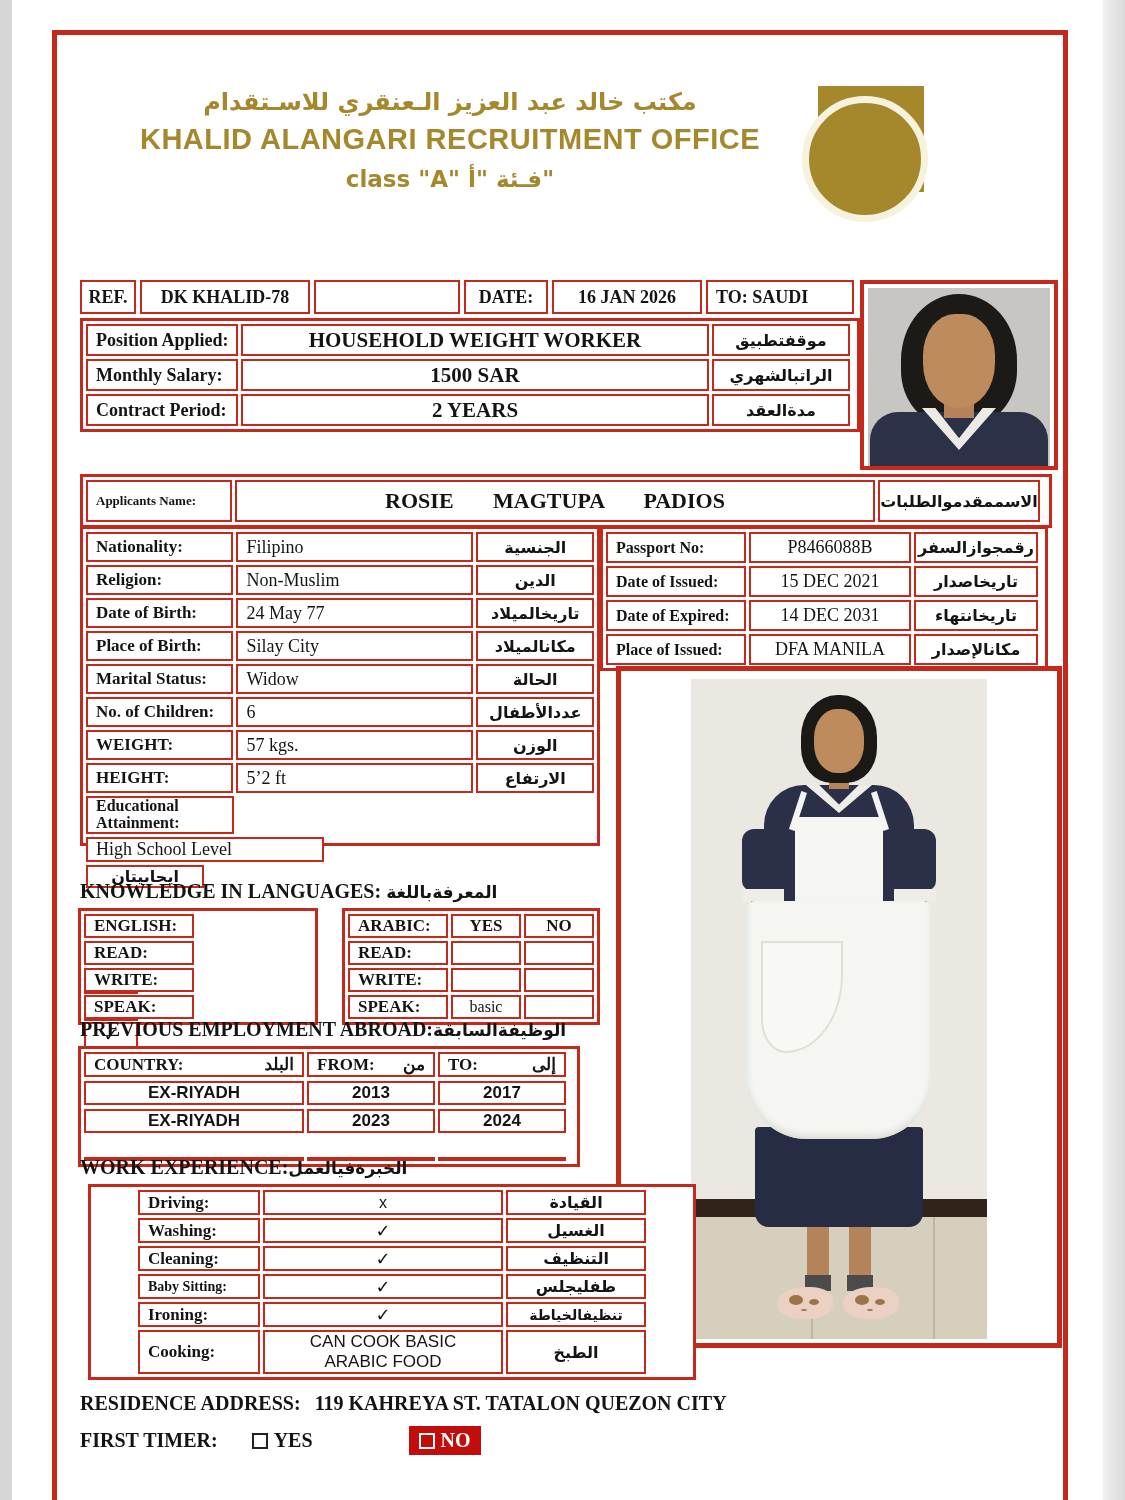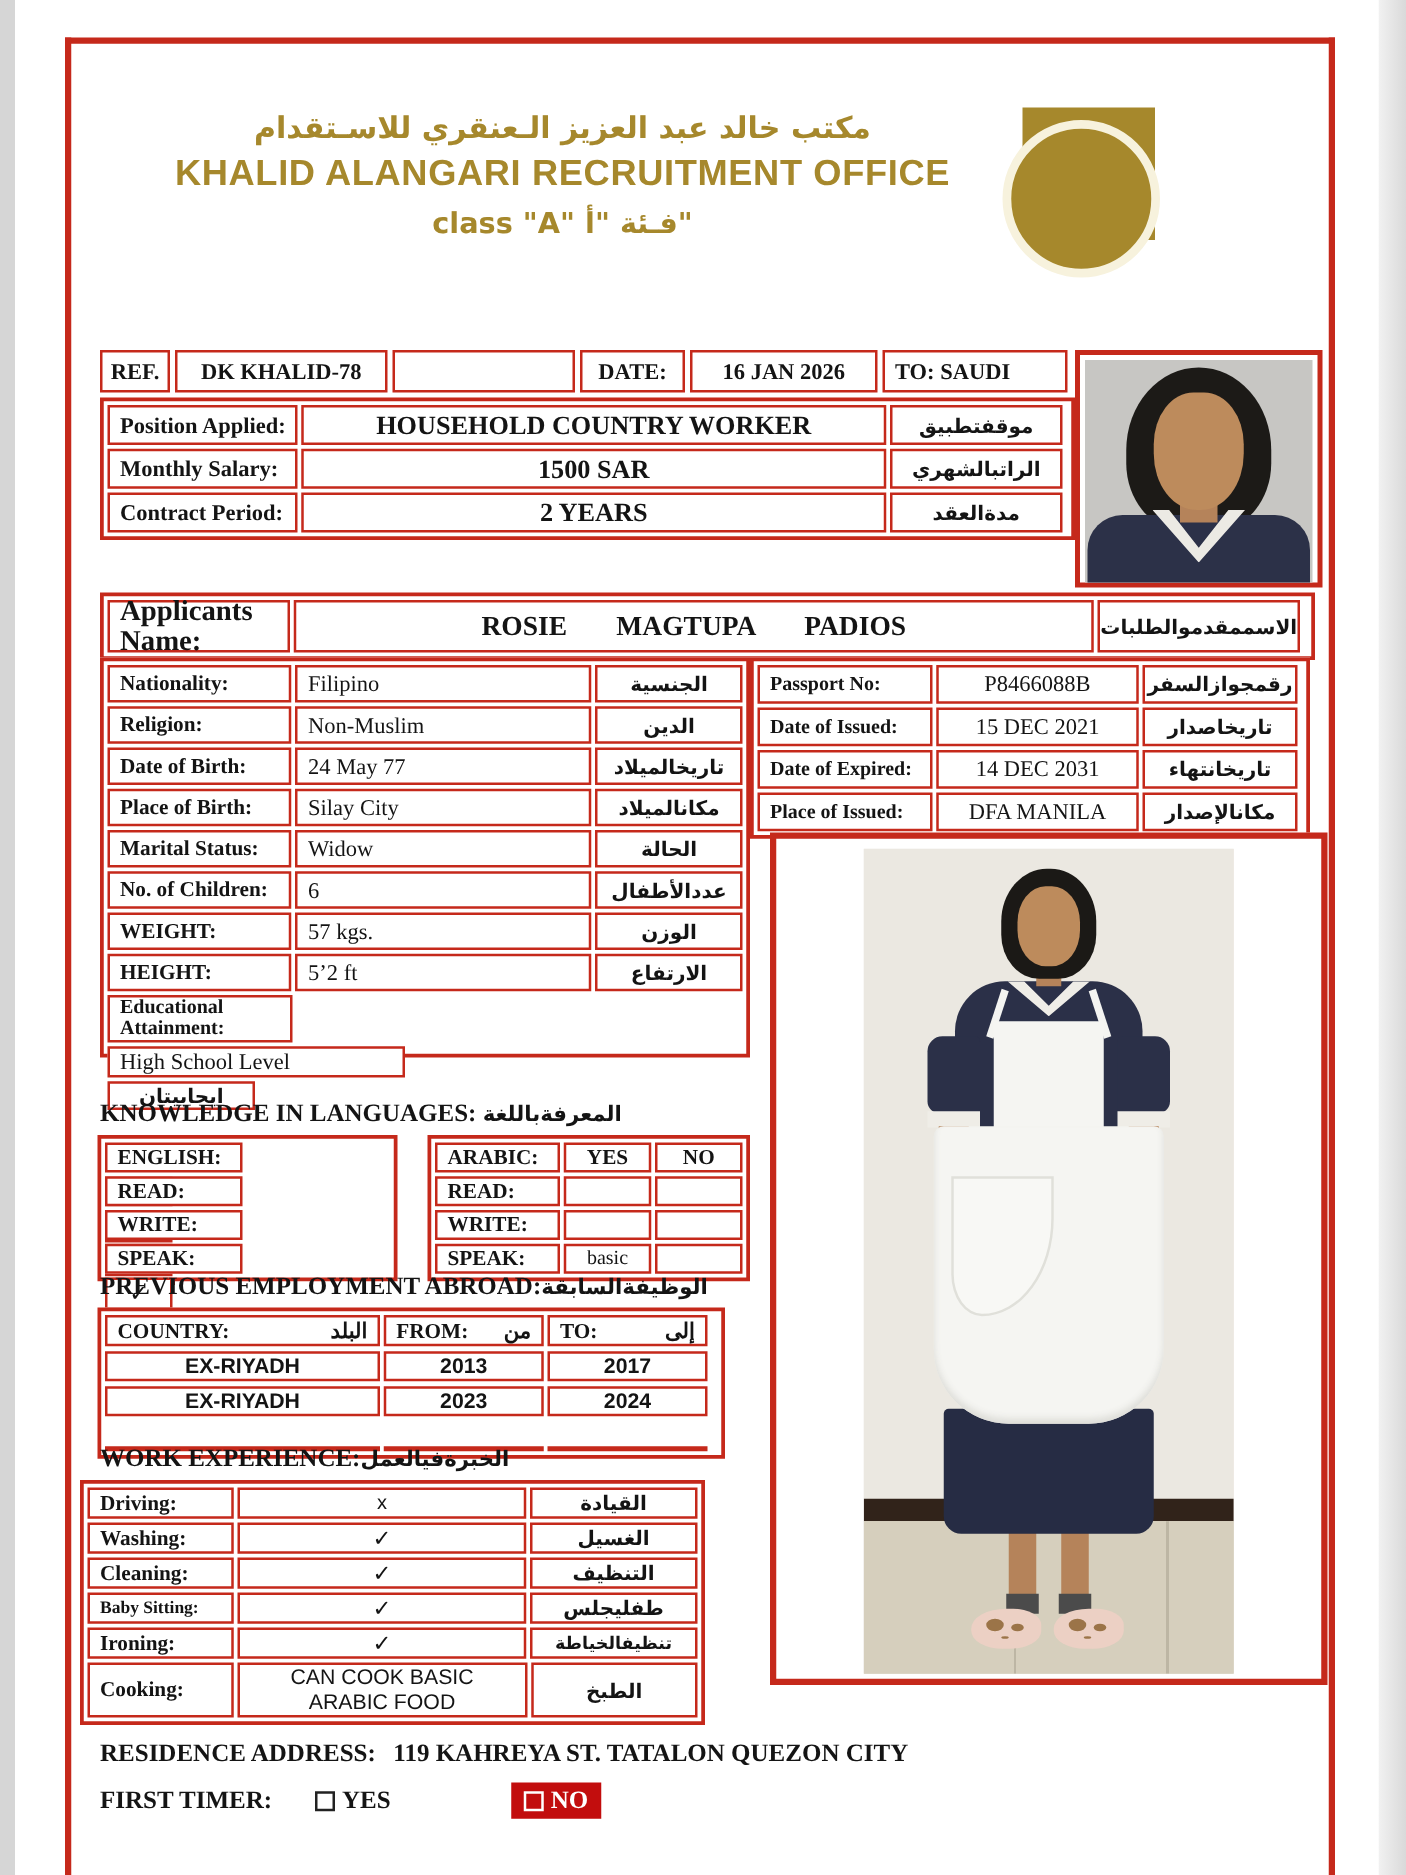--- a/index.html
+++ b/index.html
@@ -48,21 +48,21 @@
   .sm-face{position:absolute;left:50%;top:26px;transform:translateX(-50%);width:72px;height:94px;
            background:#bd8b5c;border-radius:44% 44% 48% 48%;}
   .sm-neck{position:absolute;left:50%;bottom:48px;transform:translateX(-50%);width:30px;height:26px;background:#b5835a;}
   .sm-body{position:absolute;left:50%;bottom:-2px;transform:translateX(-50%);width:178px;height:56px;
            background:#2c3148;border-radius:28px 28px 0 0;}
   .sm-collar{position:absolute;left:50%;bottom:16px;transform:translateX(-50%);width:74px;height:42px;background:#eceae4;
              clip-path:polygon(0 0,18% 0,50% 72%,82% 0,100% 0,50% 100%);}
 
   .nametbl{left:80px;top:474px;width:972px;}
   .nametbl .r{height:42px;}
-  .namelbl{font-size:23px;line-height:1.05;}
+  .namelbl{font-size:13px;line-height:1.05;}
   .nameval{word-spacing:34px;font-size:22px;}
 
   .dl{left:80px;top:526px;width:520px;}
   .dl .r{height:30px;}
   .dl .r.tall{height:44px;flex-direction:column;}
   .dr{left:600px;top:526px;width:448px;}
   .dr .r{height:31px;}
 
   .photo-lg-frame{position:absolute;left:616px;top:666px;width:446px;height:682px;border:5px solid var(--red);
                   background:#fff;box-sizing:border-box;}
@@ -112,21 +112,21 @@
   .engtbl{left:78px;top:908px;width:240px;}
   .engtbl .r{height:24px;flex-direction:column;}
   .arbtbl{left:342px;top:908px;width:258px;}
   .arbtbl .r{height:24px;}
   .lt-c{font-size:17px;}
 
   .emptbl{left:78px;top:1046px;width:502px;}
   .emptbl .r{height:25px;align-items:flex-end;}
   .emp-h{justify-content:space-between;padding:0 8px;}
 
-  .worktbl{left:64px;top:1184px;width:500px;}
+  .worktbl{left:88px;top:1184px;width:608px;align-items:center;}
   .worktbl .r{height:25px;}
   .worktbl .r.tall{height:44px;}
   .cookval{line-height:1.15;padding:0 34px;text-align:center;font-size:15px;}
 
   .footline{position:absolute;left:80px;font-weight:bold;font-size:20px;display:flex;align-items:center;}
   .footline .val{margin-left:14px;}
   .chk{display:inline-block;width:12px;height:12px;border:2px solid #222;margin:0 6px 0 0;background:#fff;}
   .yesopt{margin-left:34px;display:inline-flex;align-items:center;}
   .noopt{margin-left:96px;display:inline-flex;align-items:center;background:#c20d0d;color:#fff;padding:3px 10px;}
   .noopt .chk{border-color:#fff;background:transparent;}
@@ -153,21 +153,21 @@
     <div class="c" style="width:170px">DK KHALID-78</div>
     <div class="c v" style="width:146px"></div>
     <div class="c" style="width:84px">DATE:</div>
     <div class="c" style="width:150px">16 JAN 2026</div>
     <div class="c left" style="width:148px">TO: SAUDI</div>
   </div>
 
   <div class="tbl postbl">
     <div class="r">
       <div class="c left" style="width:152px">Position Applied:</div>
-      <div class="c" style="width:468px;font-size:21px">HOUSEHOLD COUNTRY WORKER</div>
+      <div class="c" style="width:468px;font-size:21px">HOUSEHOLD WEIGHT WORKER</div>
       <div class="c ar" dir="rtl" style="width:138px">موقفتطبيق</div>
     </div>
     <div class="r">
       <div class="c left" style="width:152px">Monthly Salary:</div>
       <div class="c" style="width:468px;font-size:21px">1500 SAR</div>
       <div class="c ar" dir="rtl" style="width:138px">الراتبالشهري</div>
     </div>
     <div class="r">
       <div class="c left" style="width:152px">Contract Period:</div>
       <div class="c" style="width:468px;font-size:21px">2 YEARS</div>

